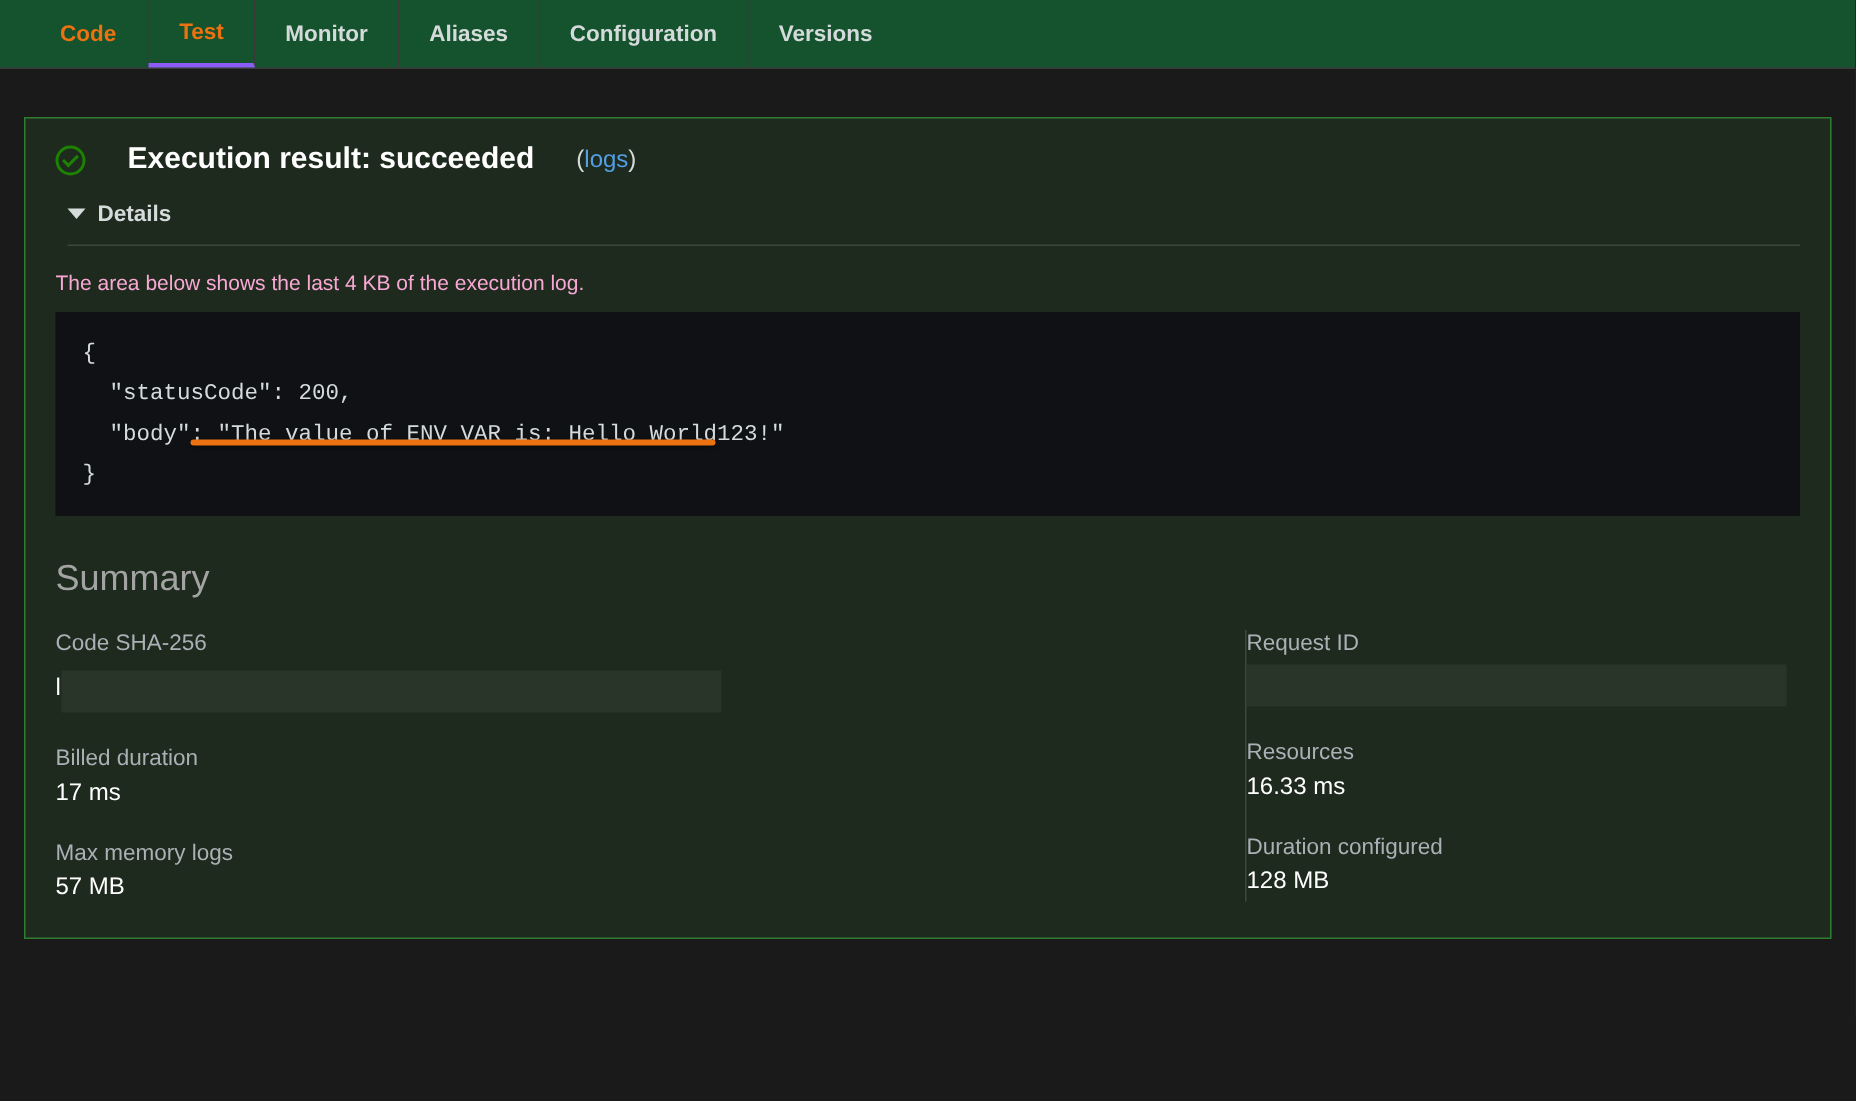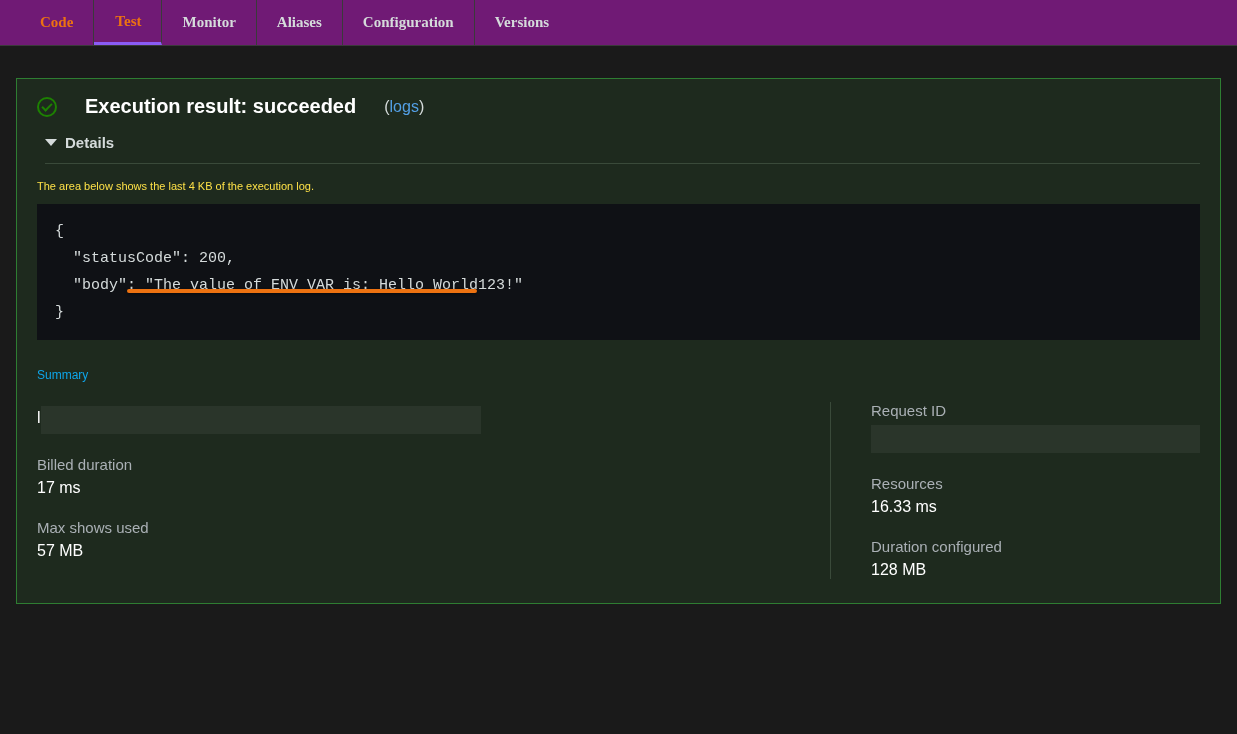--- a/index.html
+++ b/index.html
@@ -11,25 +11,24 @@
       background: #1a1a1a;
       font-family: "Amazon Ember", "Helvetica Neue", Arial, sans-serif;
       color: #d5dbdb;
       width: 1237px;
       height: 734px;
       overflow: hidden;
     }
     .tabs {
       display: flex;
       padding: 0 20px;
-      background: #701a75;
+      background: #14532d;
       border-bottom: 1px solid #3a3a3a;
       height: 46px;
       align-items: stretch;
-      font-family: Liberation Serif, serif;
     }
     .tab {
       padding: 12px 20px;
       font-size: 15px;
       font-weight: 600;
       color: #d5dbdb;
       cursor: pointer;
       border-right: 1px solid #3a3a3a;
       display: flex;
       align-items: center;
@@ -107,59 +106,58 @@
     }
     .triangle-down {
       width: 0;
       height: 0;
       border-left: 6px solid transparent;
       border-right: 6px solid transparent;
       border-top: 7px solid #d5dbdb;
     }
     .log-description {
       margin: 16px 0 12px 0;
-      font-size: 11px;
-      color: #fde047;
+      font-size: 14px;
+      color: #f9a8d4;
     }
     .code-block {
       background: #0f1115;
       padding: 14px 18px;
       font-family: Consolas, "Courier New", monospace;
       font-size: 15px;
       color: #d5dbdb;
       line-height: 1.8;
       white-space: pre;
       position: relative;
     }
     .highlight-underline {
       position: absolute;
       height: 4px;
       background: #ec7211;
       border-radius: 2px;
       box-shadow: 0 1px 3px rgba(0,0,0,0.5);
     }
     .summary-title {
-      font-size: 12px;
+      font-size: 24px;
       font-weight: 400;
-      color: #0ea5e9;
+      color: #a3a3a3;
       margin: 28px 0 20px 0;
     }
     .summary-grid {
       display: flex;
     }
     .summary-col-left {
       flex: 1;
       padding-right: 40px;
       display: flex;
       flex-direction: column;
       gap: 22px;
     }
     .summary-col-right {
       width: 370px;
-      padding-left: 40px;
       border-left: 1px solid #3a4a3a;
       display: flex;
       flex-direction: column;
       gap: 22px;
     }
     .summary-item-label {
       font-size: 15px;
       color: #aab0b5;
       margin-bottom: 6px;
     }
@@ -209,31 +207,32 @@
   <div class="code-block"><span>{</span>
 <span>  "statusCode": 200,</span>
 <span>  "body": "The value of ENV_VAR is: Hello World123!"</span>
 <span>}</span><div class="highlight-underline" style="left:90px;top:85px;width:350px;"></div></div>
 
   <div class="summary-title">Summary</div>
 
   <div class="summary-grid">
     <div class="summary-col-left">
       <div>
+        <div class="summary-item-label">Code SHA-256</div>
         <div style="display:flex;align-items:center;">
           <span class="summary-item-value">l</span>
           <div class="redacted-box"></div>
         </div>
       </div>
       <div>
         <div class="summary-item-label">Billed duration</div>
         <div class="summary-item-value">17 ms</div>
       </div>
       <div>
-        <div class="summary-item-label">Max shows used</div>
+        <div class="summary-item-label">Max memory logs</div>
         <div class="summary-item-value">57 MB</div>
       </div>
     </div>
 
     <div class="summary-col-right">
       <div>
         <div class="summary-item-label">Request ID</div>
         <div class="redacted-box right"></div>
       </div>
       <div>

